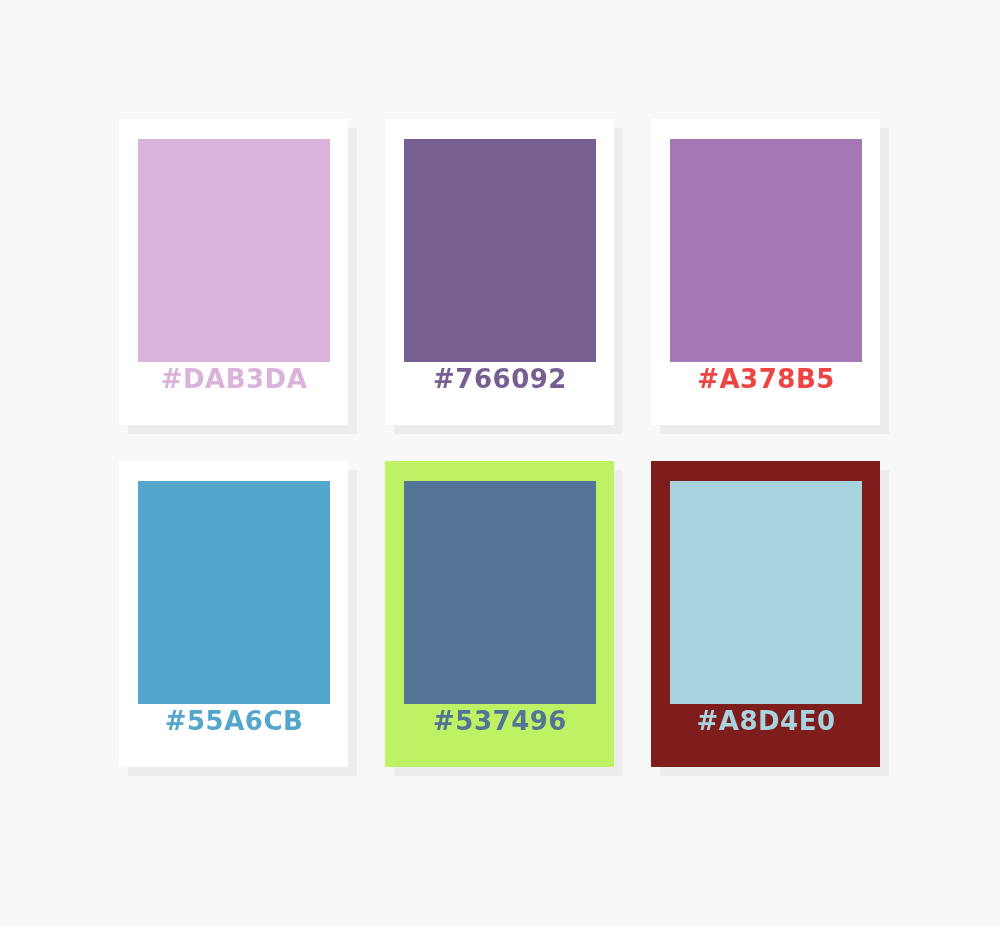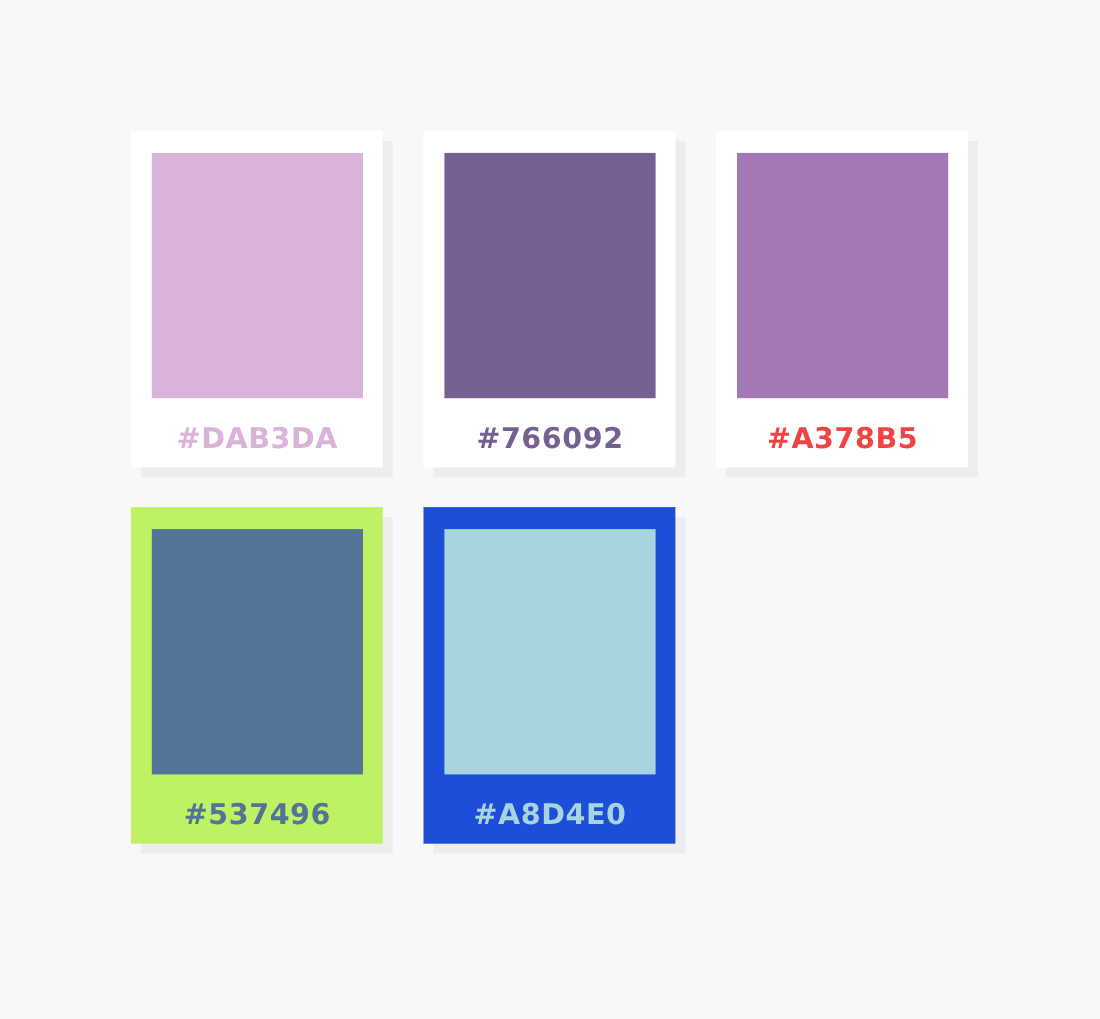--- a/index.html
+++ b/index.html
@@ -57,21 +57,21 @@
 
   .swatch-label {
     display: block;
     width: 192px;
     margin: 0 auto;
     text-align: center;
     font-size: 26px;
     font-weight: bold;
     letter-spacing: 0.5px;
     line-height: 1;
-    padding-top: 24px;
+    padding-top: 4px;
     white-space: nowrap;
   }
 </style>
 </head>
 <body style="background: rgb(248, 248, 249);">
 
 <div id="palette-grid">
 
   <div class="swatch-card" style="background: rgb(255, 255, 255);">
     <div class="swatch-chip" style="background-color: rgb(218, 179, 218);"></div>
@@ -81,24 +81,28 @@
   <div class="swatch-card" style="background: rgb(255, 255, 255);">
     <div class="swatch-chip" style="background-color: rgb(118, 96, 146);"></div>
     <span class="swatch-label" style="color: rgb(118, 96, 146);">#766092</span>
   </div>
 
   <div class="swatch-card" style="background: rgb(255, 255, 255);">
     <div class="swatch-chip" style="background-color: rgb(163, 120, 181);"></div>
     <span class="swatch-label" style="color: #ef4444;">#A378B5</span>
   </div>
 
+  <div class="swatch-card" style="background: rgb(255, 255, 255);">
+    <div class="swatch-chip" style="background-color: rgb(85, 166, 203);"></div>
+    <span class="swatch-label" style="color: rgb(85, 166, 203);">#55A6CB</span>
+  </div>
 
   <div class="swatch-card" style="background: #bef264;">
     <div class="swatch-chip" style="background-color: rgb(83, 116, 150);"></div>
     <span class="swatch-label" style="color: rgb(83, 116, 150);">#537496</span>
   </div>
 
-  <div class="swatch-card" style="background: #1d4ed8;">
+  <div class="swatch-card" style="background: #7f1d1d;">
     <div class="swatch-chip" style="background-color: rgb(168, 212, 224);"></div>
     <span class="swatch-label" style="color: rgb(168, 212, 224);">#A8D4E0</span>
   </div>
 
 </div>
 
 </body></html>

